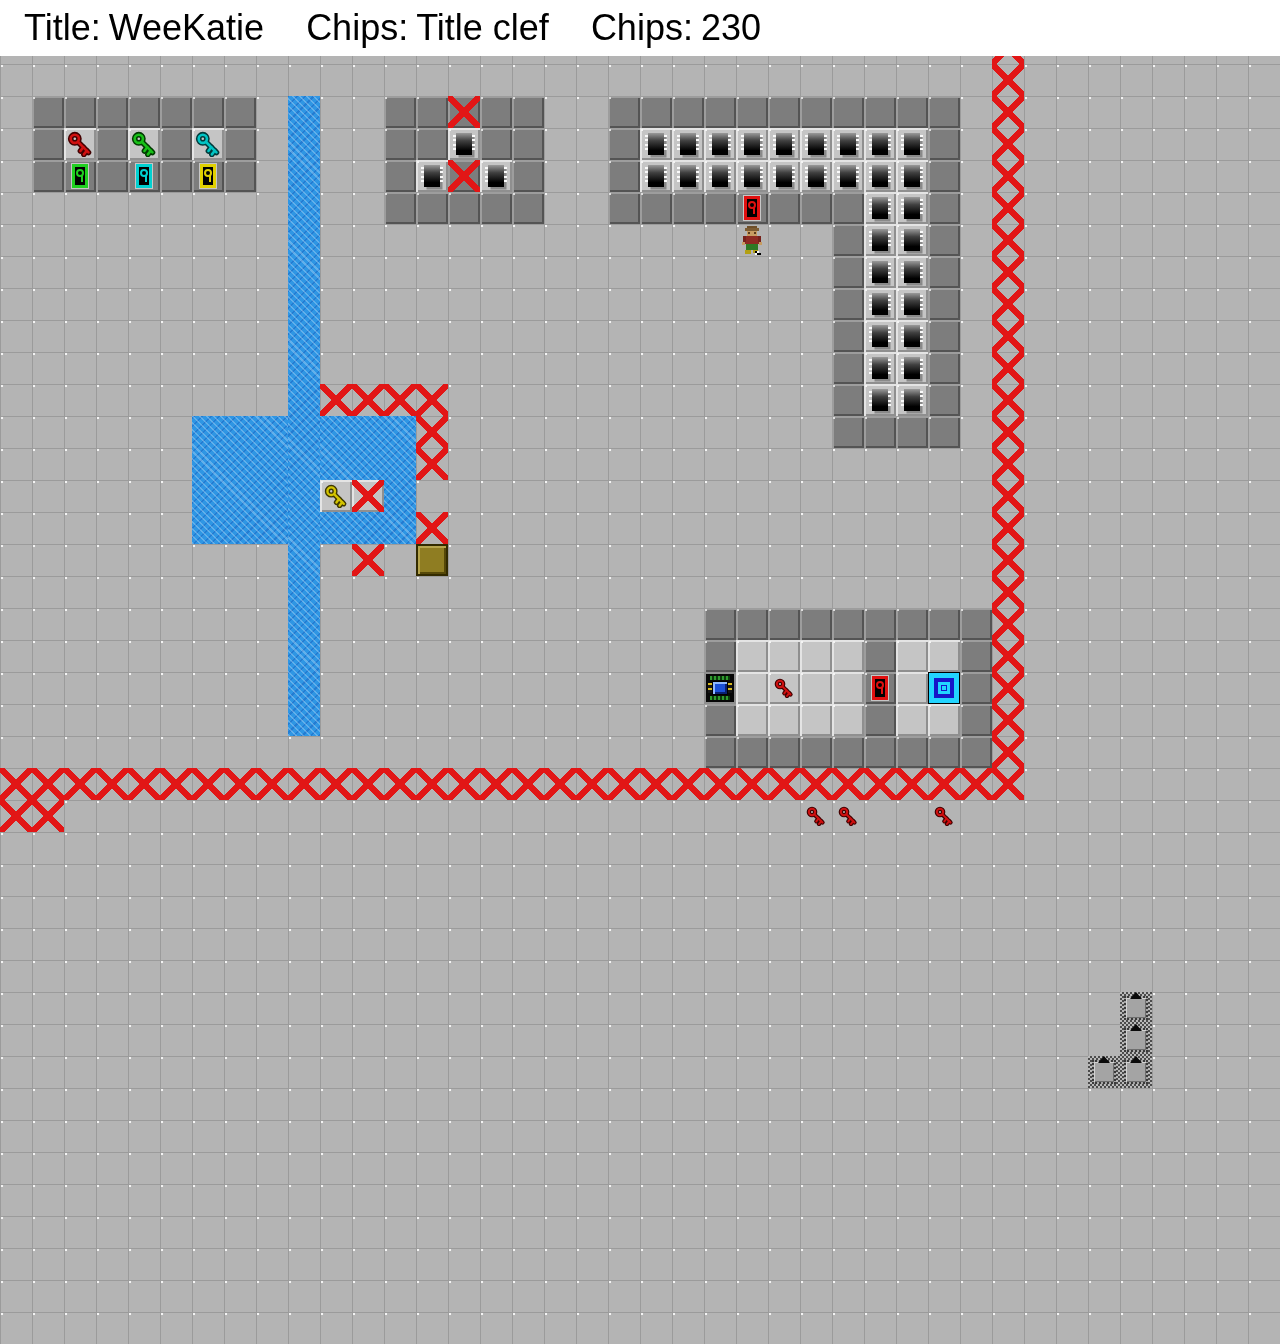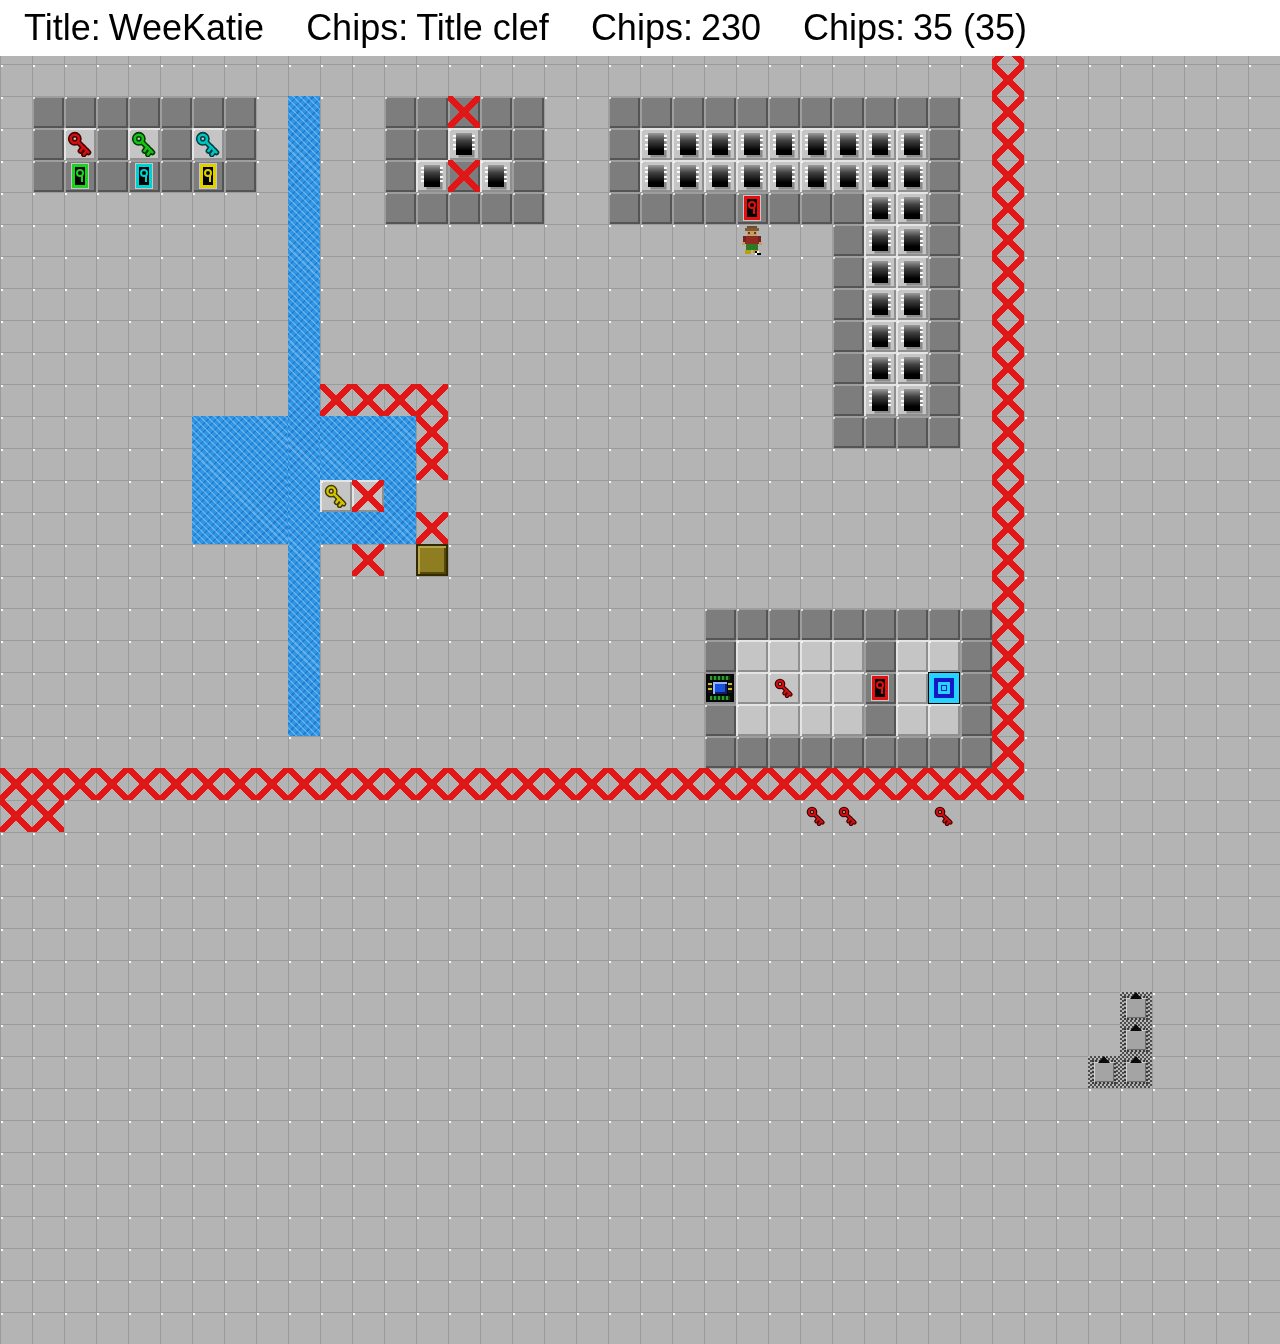--- a/index.html
+++ b/index.html
@@ -102,23 +102,20 @@
 
 <div id="statusbar">
   <span class="seg">
     <span>Title:</span><span>WeeKatie</span>
   </span>
   <span class="seg">
     <span>Chips:</span><span>Title clef</span>
   </span>
   <span class="seg">
     <span>Chips:</span><span>230</span>
-  </span>
-  <span class="seg">
-    <span>Chips:</span><span>35 (35)</span>
   </span>
 </div>
 
 <div id="board" style="--xc: #e21616; --tc: #22d4ff;">
     <div class="water" style="left: 288px; top: 40px; width: 32px; height: 640px;"></div>
     <div class="water" style="left: 192px; top: 360px; width: 96px; height: 128px;"></div>
     <div class="water" style="left: 320px; top: 360px; width: 96px; height: 128px;"></div>
     <div class="tile t-rfloor" style="left: 736px; top: 584px;"></div>
     <div class="tile t-rfloor" style="left: 768px; top: 584px;"></div>
     <div class="tile t-rfloor" style="left: 800px; top: 584px;"></div>

